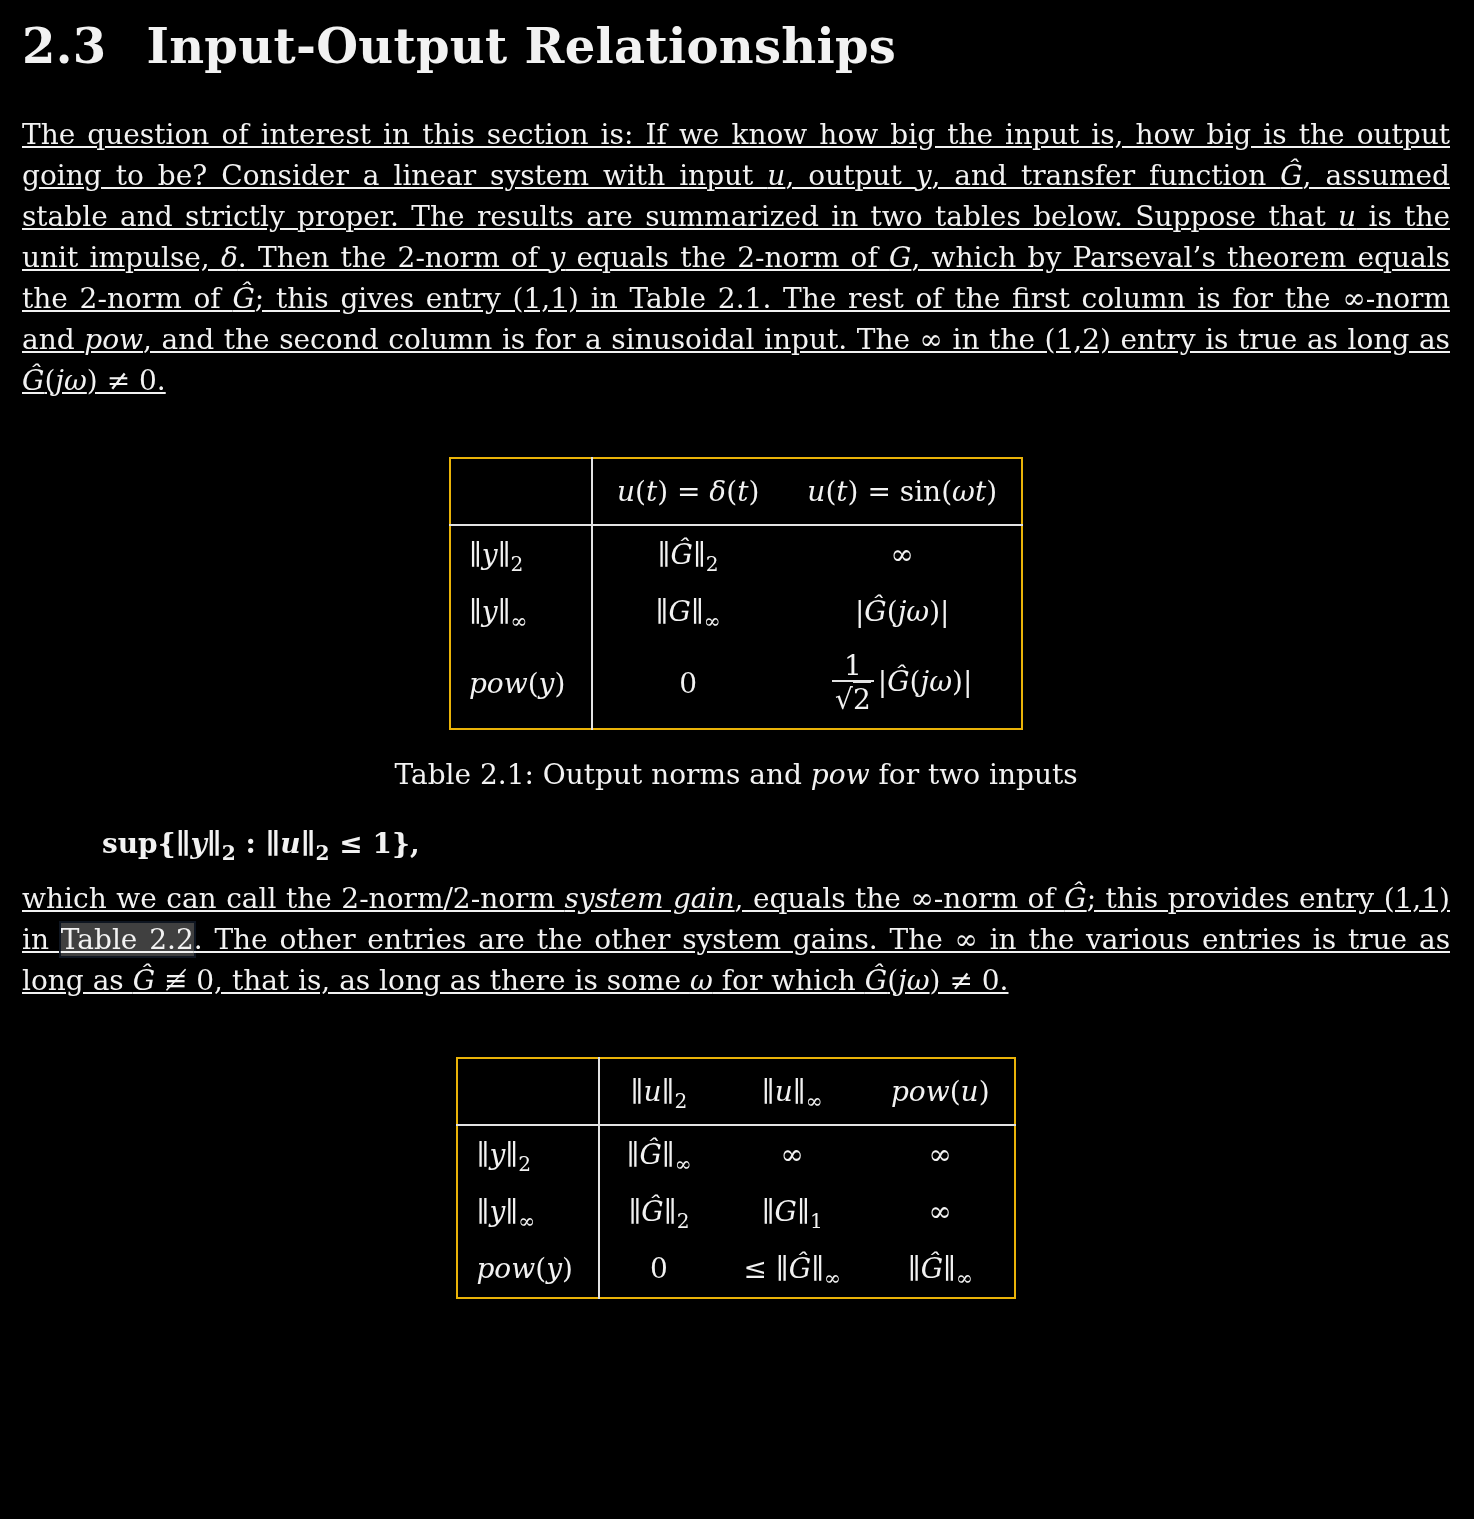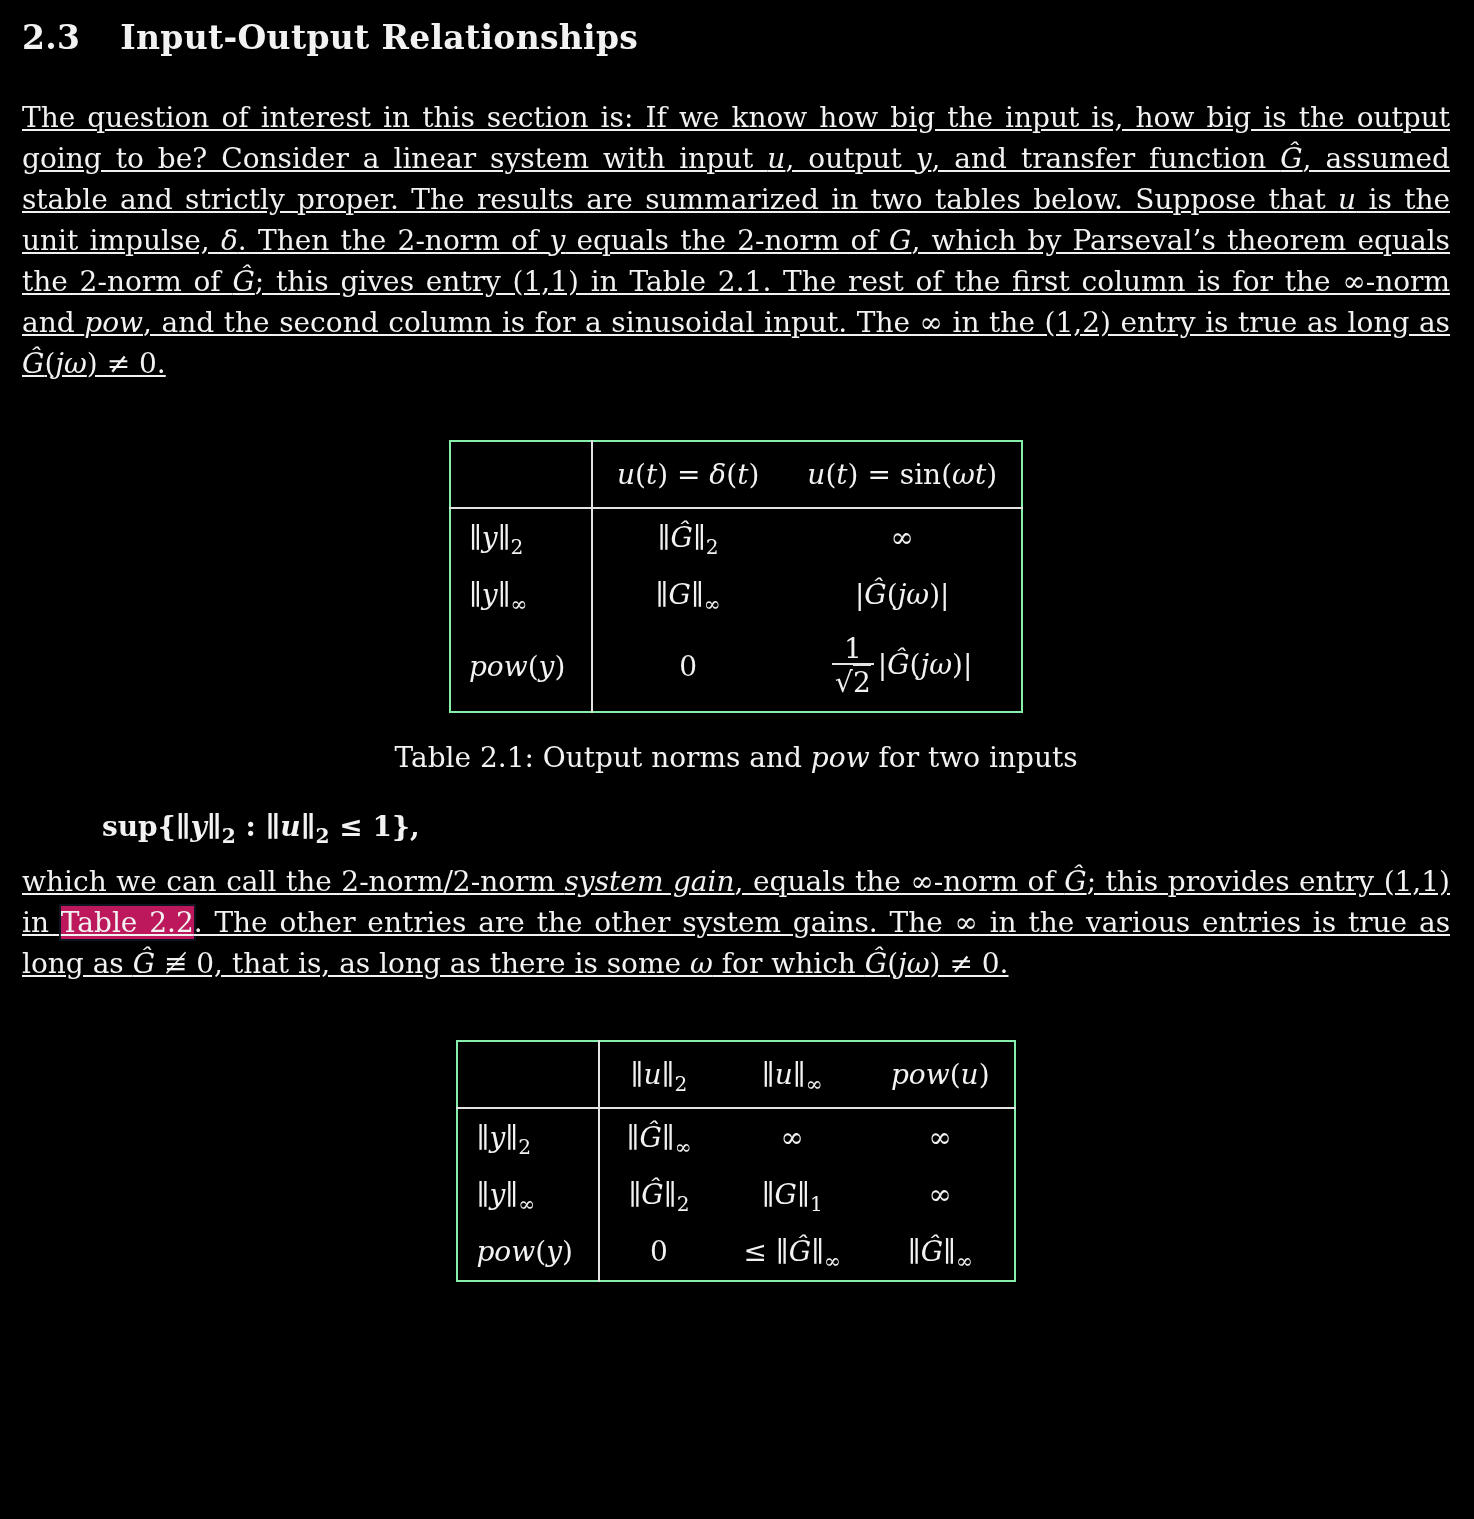--- a/index.html
+++ b/index.html
@@ -8,21 +8,21 @@
     color: #f2f2f2;
   }
   body {
     width: 1474px; height: 1519px; overflow: hidden;
     font-family: "DejaVu Serif", "Liberation Serif", serif;
     font-size: 28px;
   }
   .content { padding: 10px 24px 0 22px; }
 
   h1.section-heading {
-    font-size: 33px;
+    font-size: 48px;
     font-weight: bold;
     margin: 8px 0 40px 0;
     letter-spacing: 0.3px;
   }
   h1 .num { margin-right: 40px; }
 
   p.body {
     margin: 0;
     line-height: 41px;
     text-align: justify;
@@ -36,21 +36,21 @@
     line-height: 41px;
     font-weight: bold;
   }
 
   .table-block {
     display: flex; flex-direction: column; align-items: center;
     margin-top: 56px;
   }
   table.mtable {
     border-collapse: collapse;
-    border: 2px solid #86efac;
+    border: 2px solid #eab308;
   }
   .mtable th, .mtable td {
     font-weight: normal;
     text-align: center;
     padding: 11px 24px;
     line-height: 1.25;
   }
   .mtable .label-cell {
     text-align: left;
     border-right: 2px solid #e3e3e3;
@@ -78,21 +78,21 @@
   .frac .num { display: block; line-height: 1.05; }
   .frac .den {
     display: block;
     border-top: 2px solid #e3e3e3;
     line-height: 1.15;
     padding: 2px 3px 0 3px;
   }
   .sqrt { white-space: nowrap; }
   .sqrt .sqrt-arg { border-top: 2px solid #e3e3e3; }
 
-  .link-box { background: #be185d; box-shadow: 0 0 0 2px #0e1520; margin-top: 8px; }
+  .link-box { background: #404040; box-shadow: 0 0 0 2px #0e1520; margin-top: 8px; }
 </style>
 </head>
 <body>
 
 <div class="content">
 
   <h1 class="section-heading">
     <span class="num">2.3</span><span>Input-Output Relationships</span>
   </h1>
 

